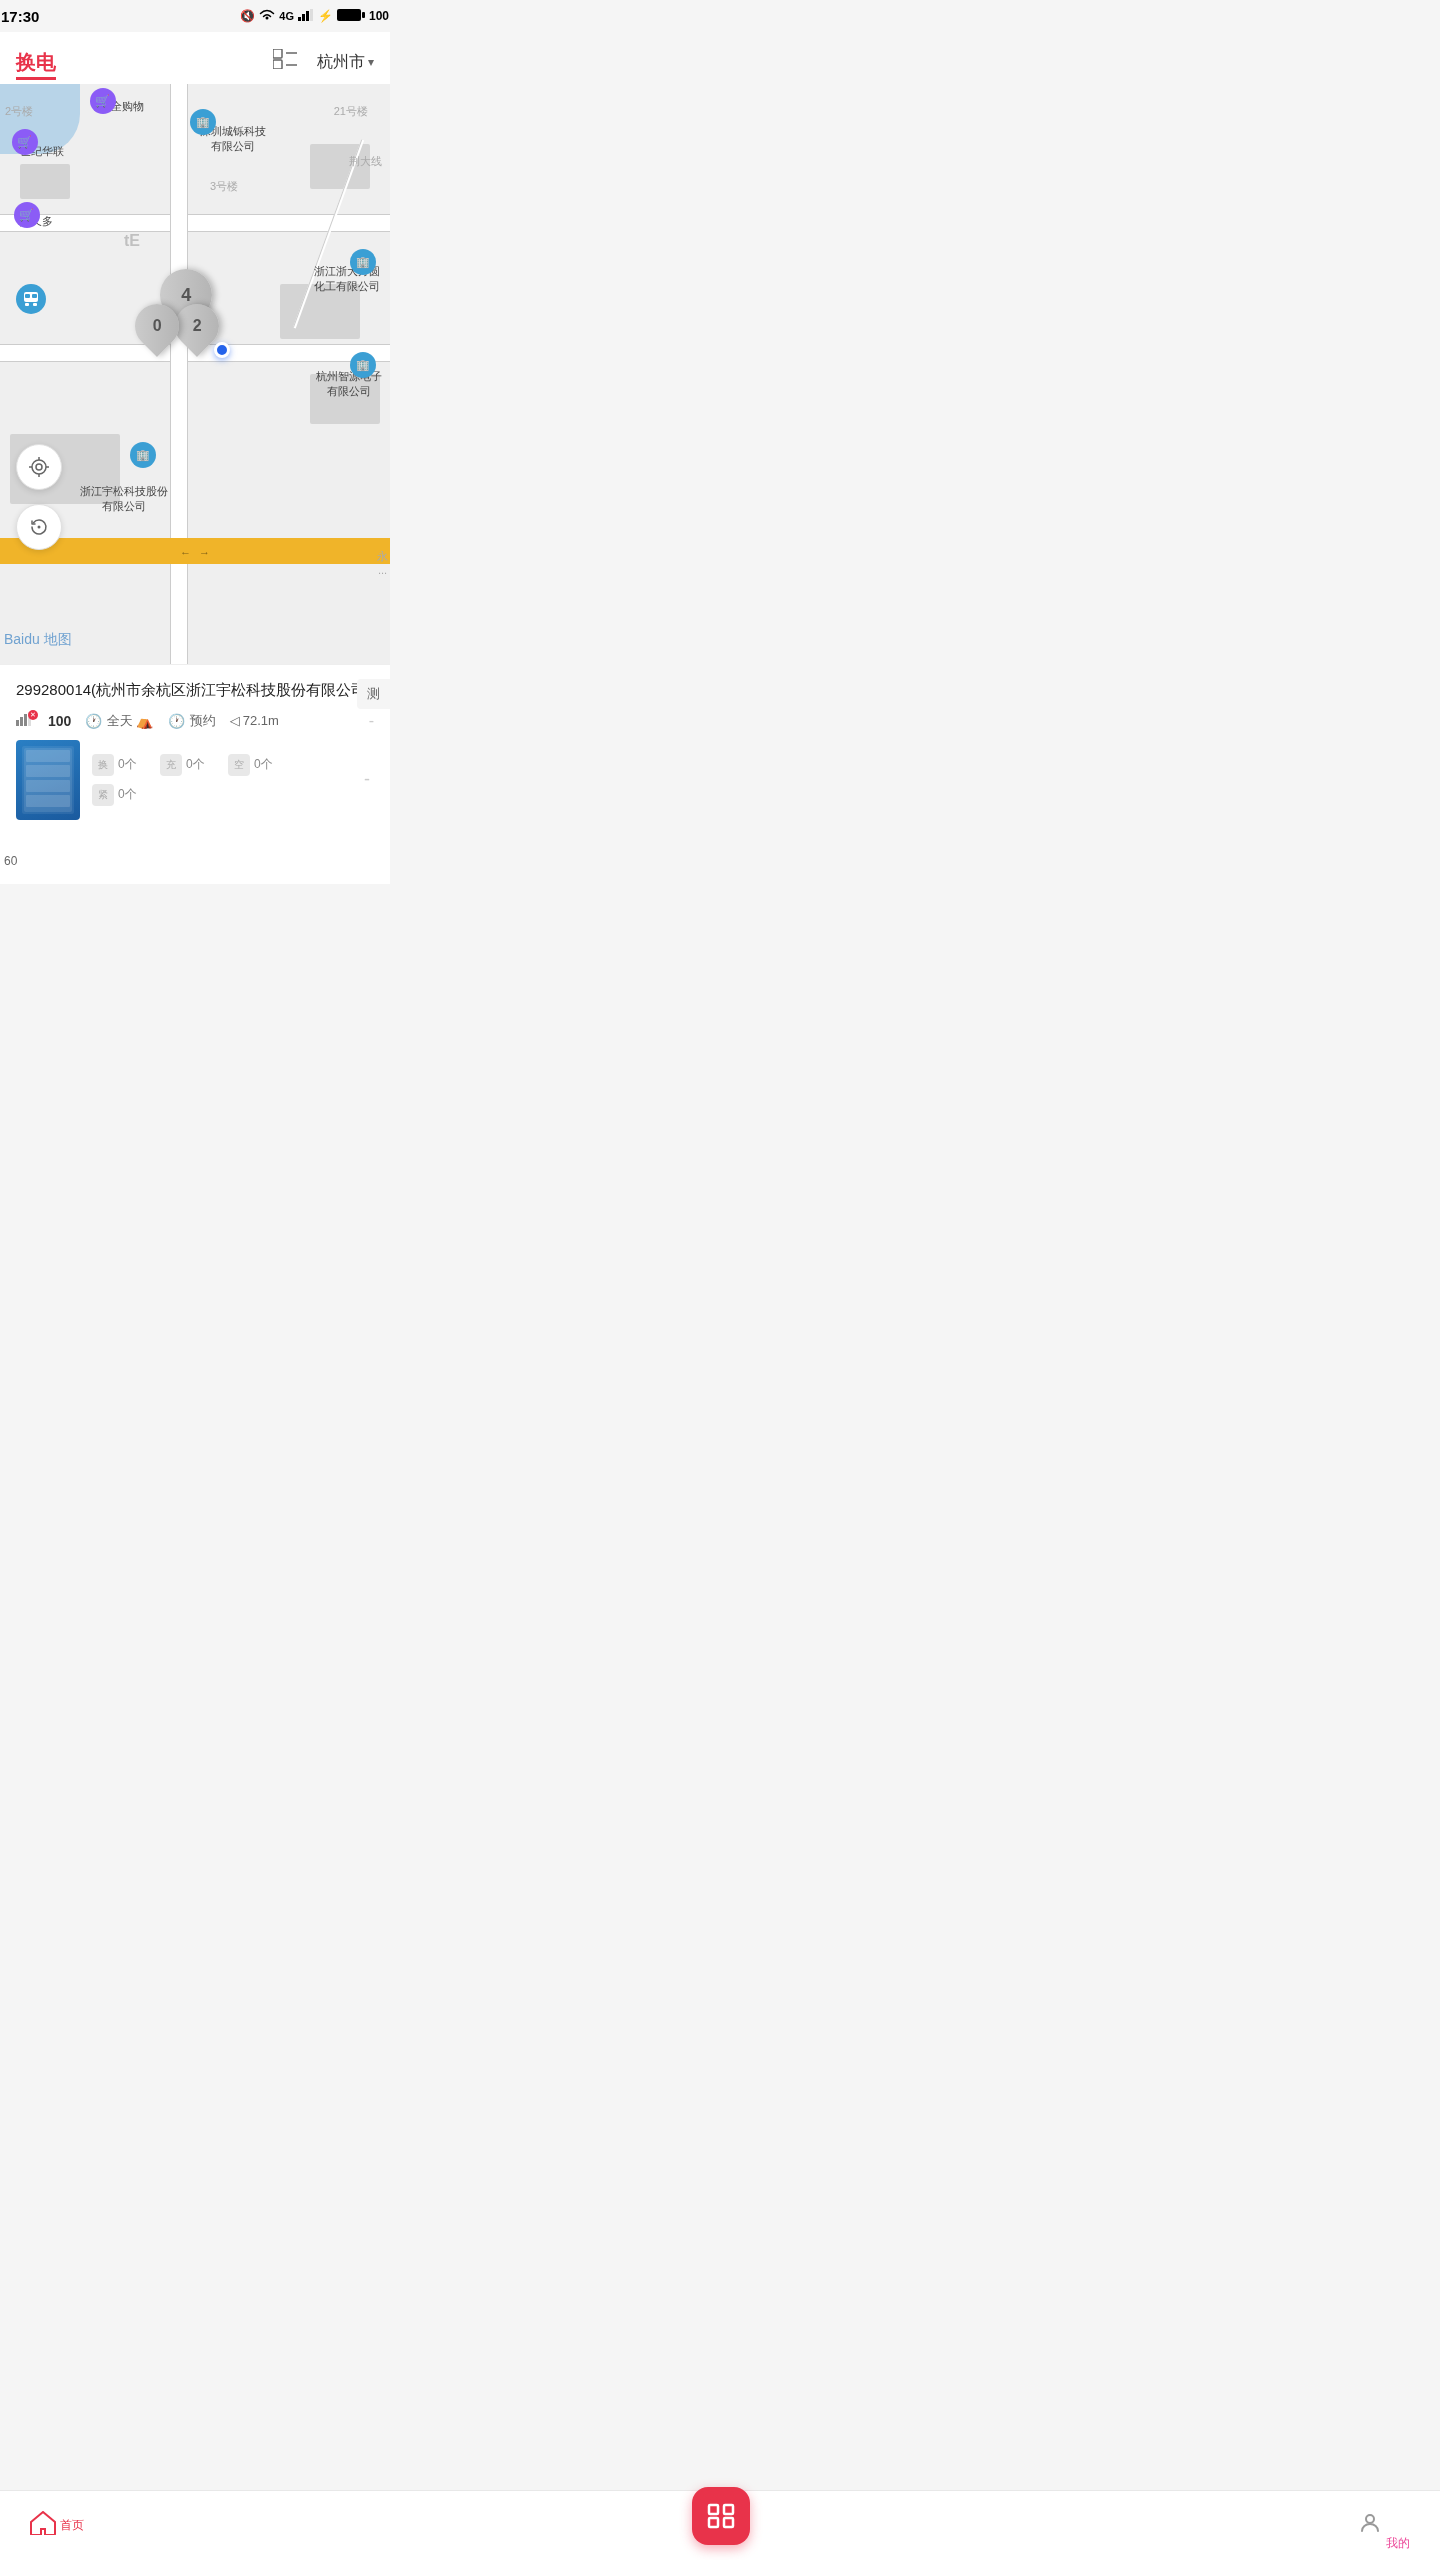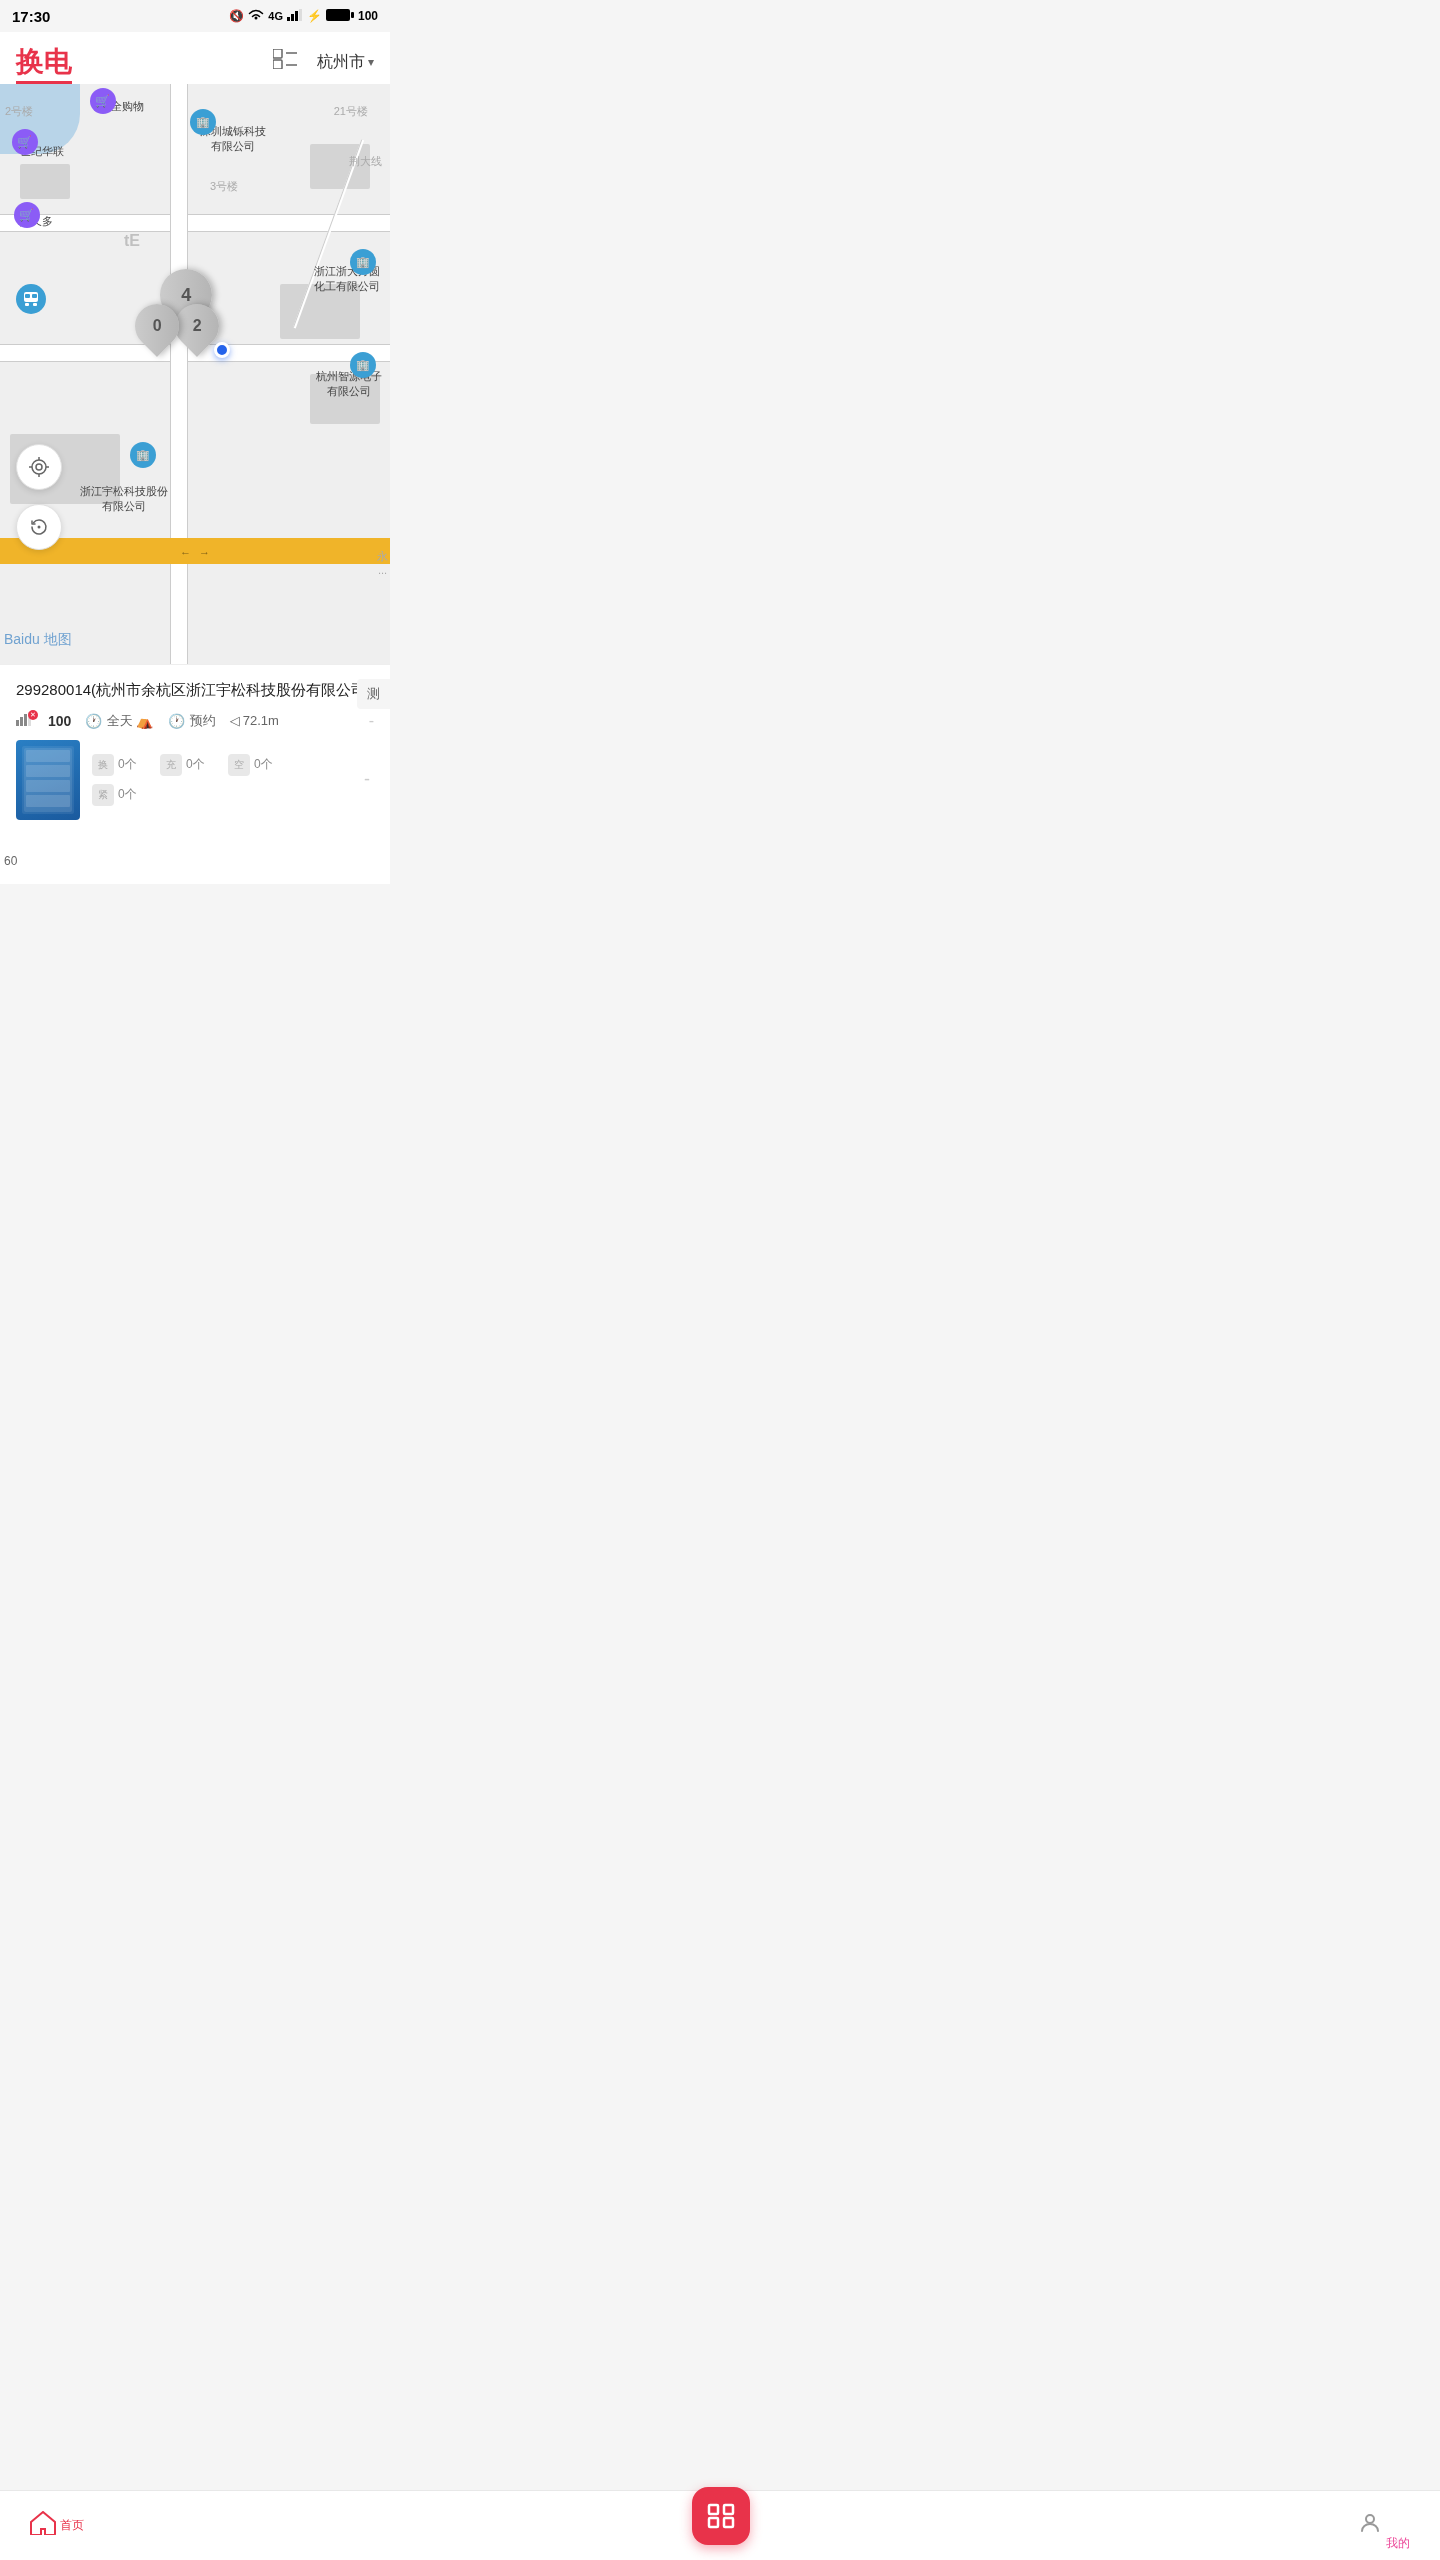--- a/index.html
+++ b/index.html
@@ -10,21 +10,21 @@
       font-family: -apple-system, 'PingFang SC', 'Microsoft YaHei', sans-serif;
       background: #f5f5f5;
       overflow-x: hidden;
     }
 
     
     .status-bar {
       display: flex;
       justify-content: space-between;
       align-items: center;
-      padding: 6px 12px;
+      padding: 6px 1px;
       background: #f5f5f5;
       height: 32px;
     }
     .status-time {
       font-size: 15px;
       font-weight: 600;
       color: #000;
     }
     .status-icons {
       display: flex;
@@ -37,21 +37,21 @@
     
     .header {
       display: flex;
       align-items: center;
       justify-content: space-between;
       padding: 8px 16px 0;
       background: #fff;
       height: 52px;
     }
     .header-title {
-      font-size: 28px;
+      font-size: 20px;
       font-weight: 700;
       color: #e8334a;
       border-bottom: 3px solid #e8334a;
       padding-bottom: 4px;
     }
     .header-right {
       display: flex;
       align-items: center;
       gap: 20px;
     }

